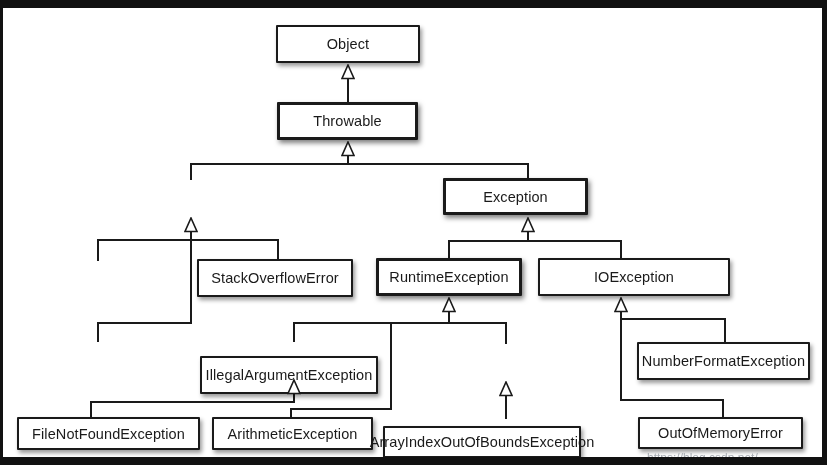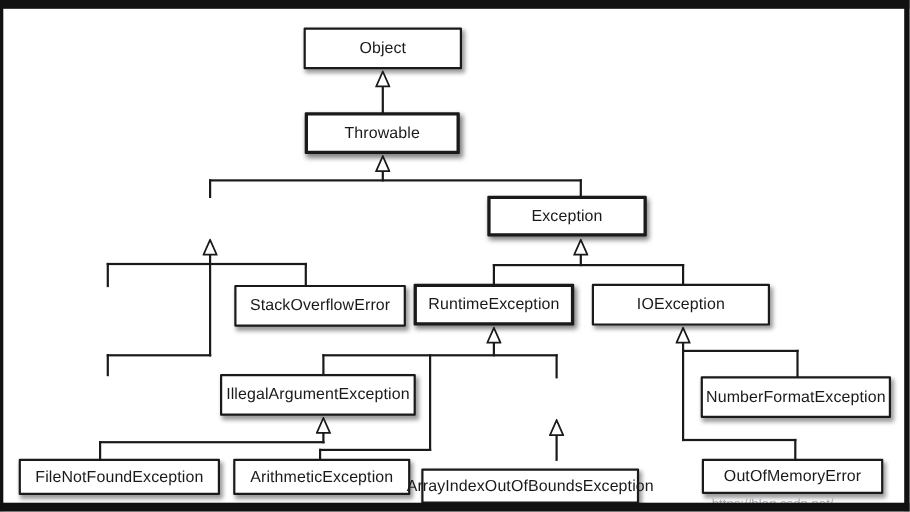--- a/index.html
+++ b/index.html
@@ -91,30 +91,30 @@
         </svg></div>
       <div class="node" style="left: 276px; top: 25px; width: 144px; height: 38px;">
         <span>Object</span>
       </div>
       <div class="node thick" style="left: 277px; top: 102px; width: 141px; height: 38px;">
         <span>Throwable</span>
       </div>
       <div class="node thick" style="left: 443px; top: 178px; width: 145px; height: 37px;">
         <span>Exception</span>
       </div>
-      <div class="node" style="left: 197px; top: 259px; width: 156px; height: 38px; margin-left: 16px;">
+      <div class="node" style="left: 197px; top: 259px; width: 156px; height: 38px;">
         <span>StackOverflowError</span>
       </div>
       <div class="node thick" style="left: 376px; top: 258px; width: 146px; height: 38px;">
         <span>RuntimeException</span>
       </div>
-      <div class="node" style="left: 538px; top: 258px; width: 162px; height: 38px;">
+      <div class="node" style="left: 538px; top: 258px; width: 192px; height: 38px;">
         <span>IOException</span>
       </div>
-      <div class="node" style="left: 200px; top: 340px; width: 178px; height: 38px;">
+      <div class="node" style="left: 200px; top: 356px; width: 178px; height: 38px;">
         <span>IllegalArgumentException</span>
       </div>
       <div class="node" style="left: 637px; top: 342px; width: 173px; height: 38px;">
         <span>NumberFormatException</span>
       </div>
       <div class="node" style="left: 17px; top: 417px; width: 183px; height: 33px;">
         <span>FileNotFoundException</span>
       </div>
       <div class="node" style="left: 212px; top: 417px; width: 161px; height: 33px;">
         <span>ArithmeticException</span>

